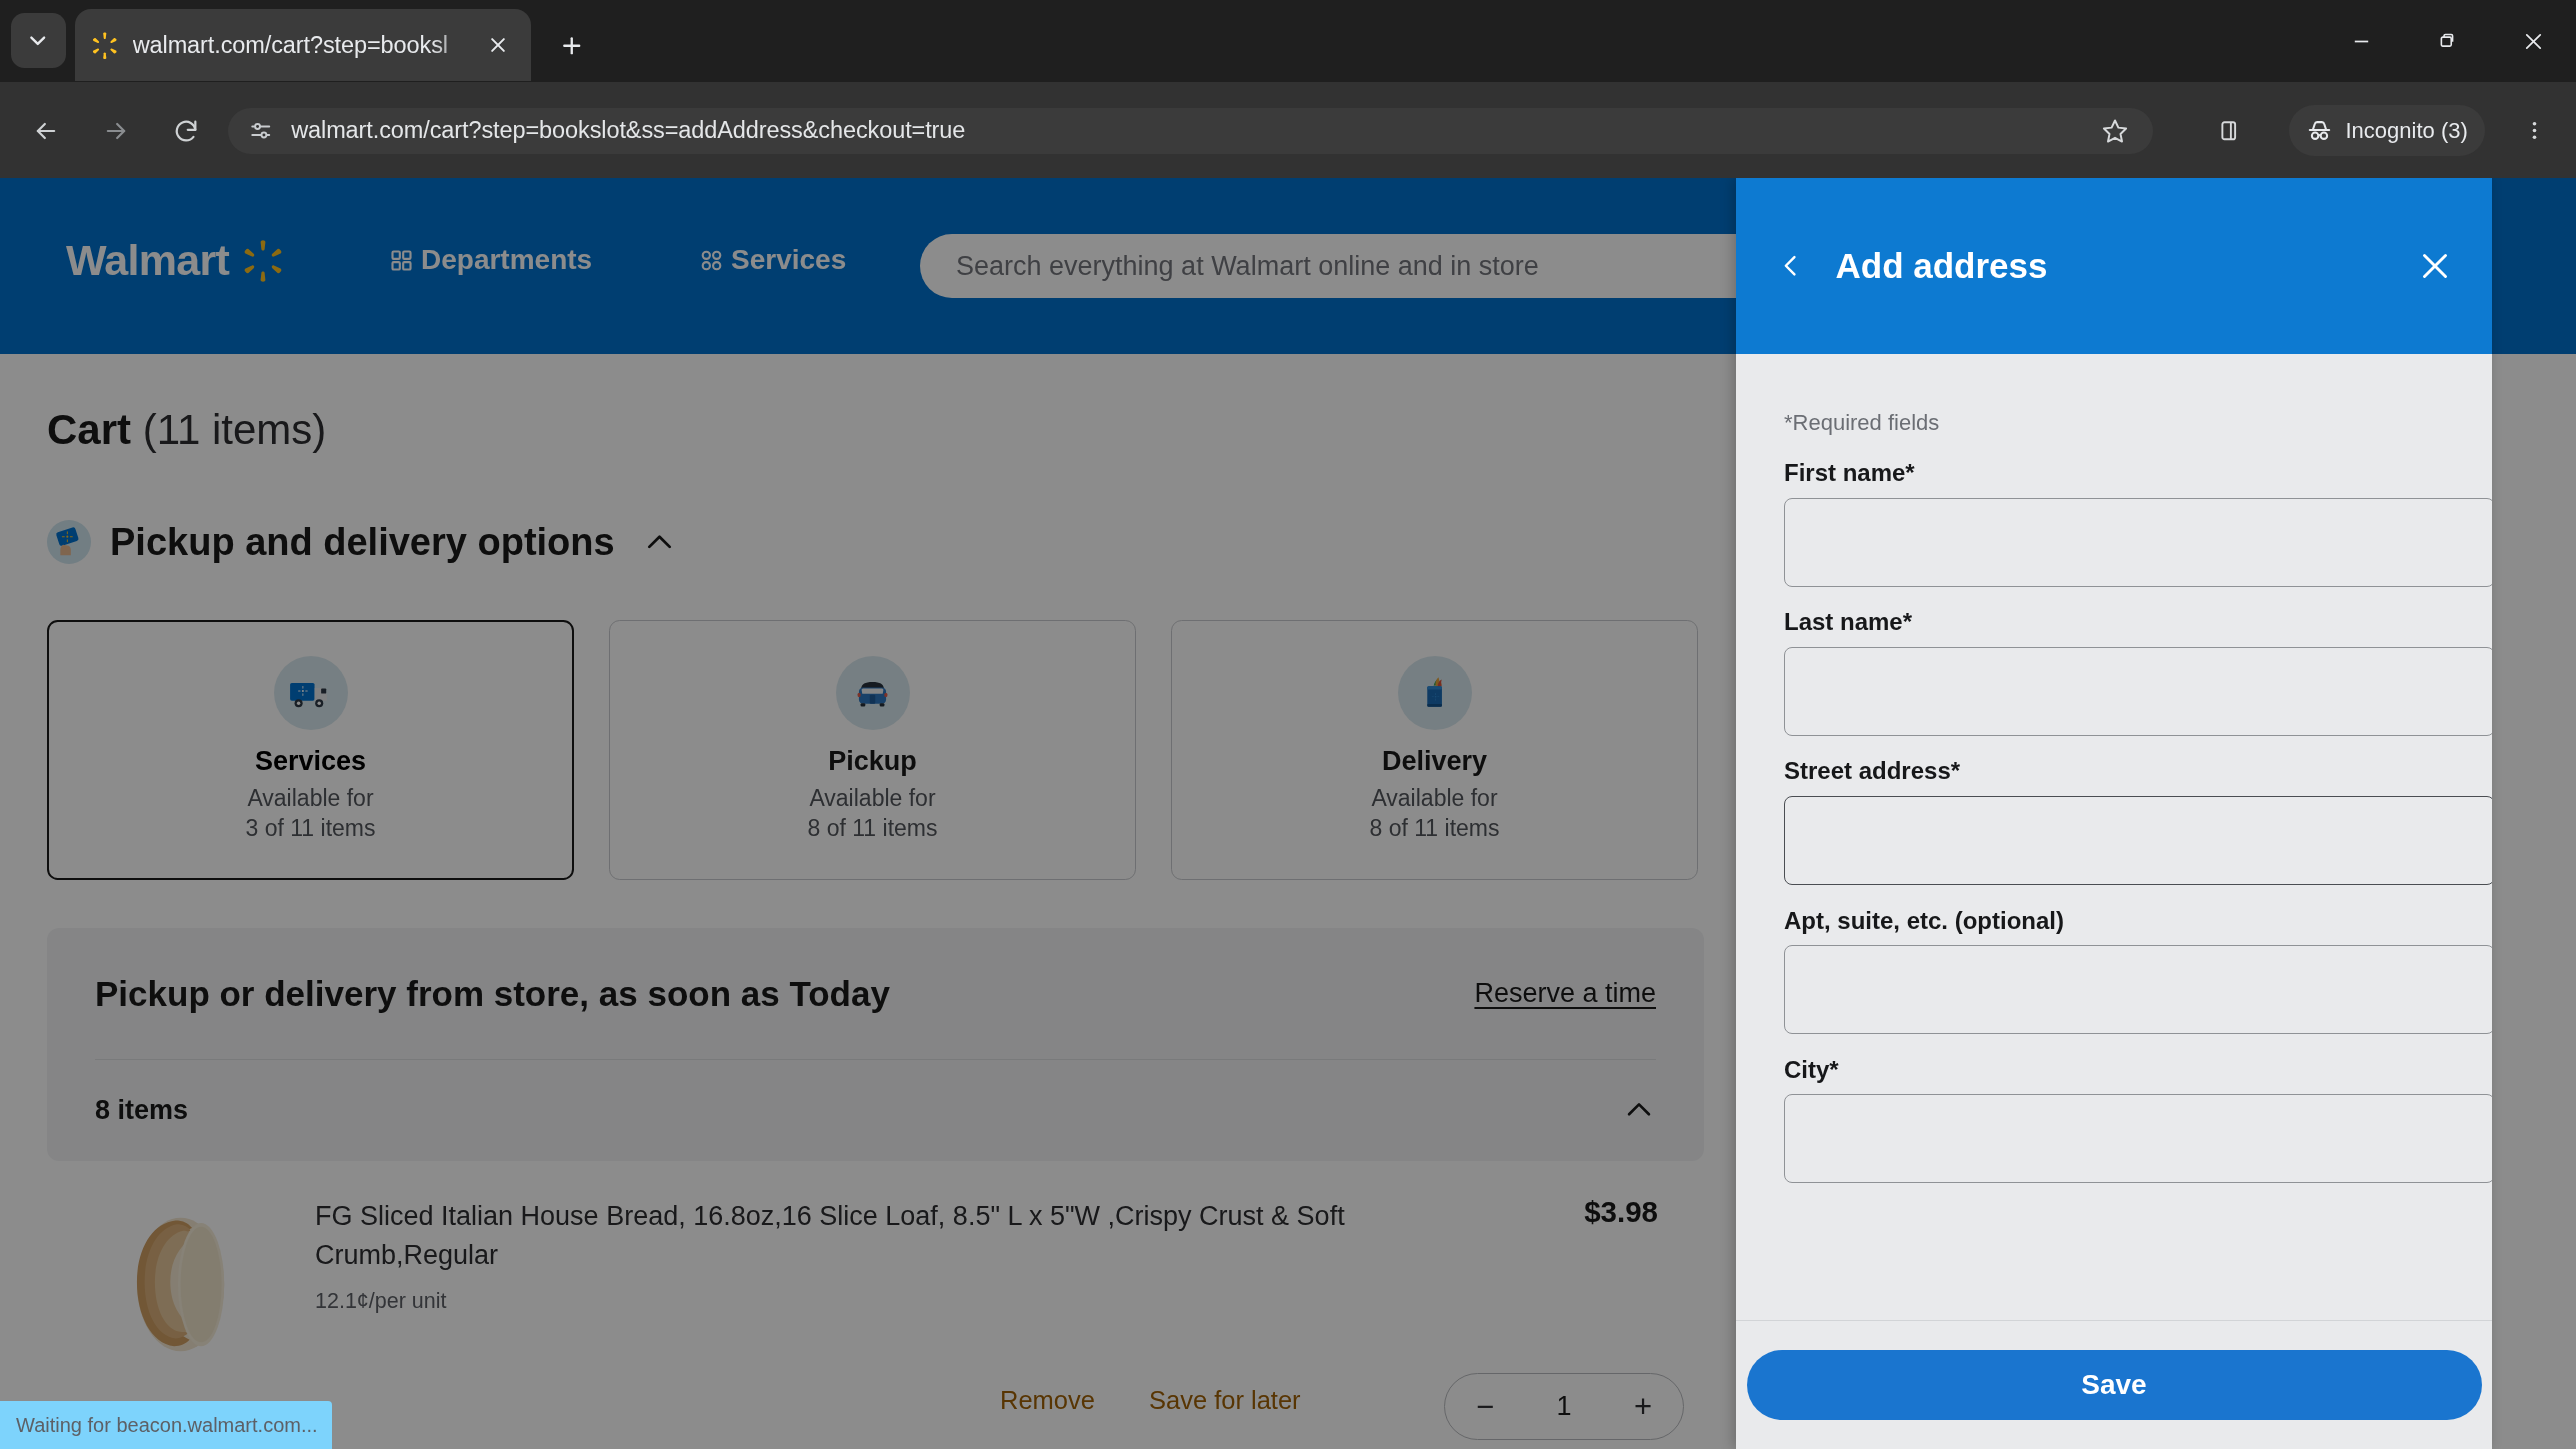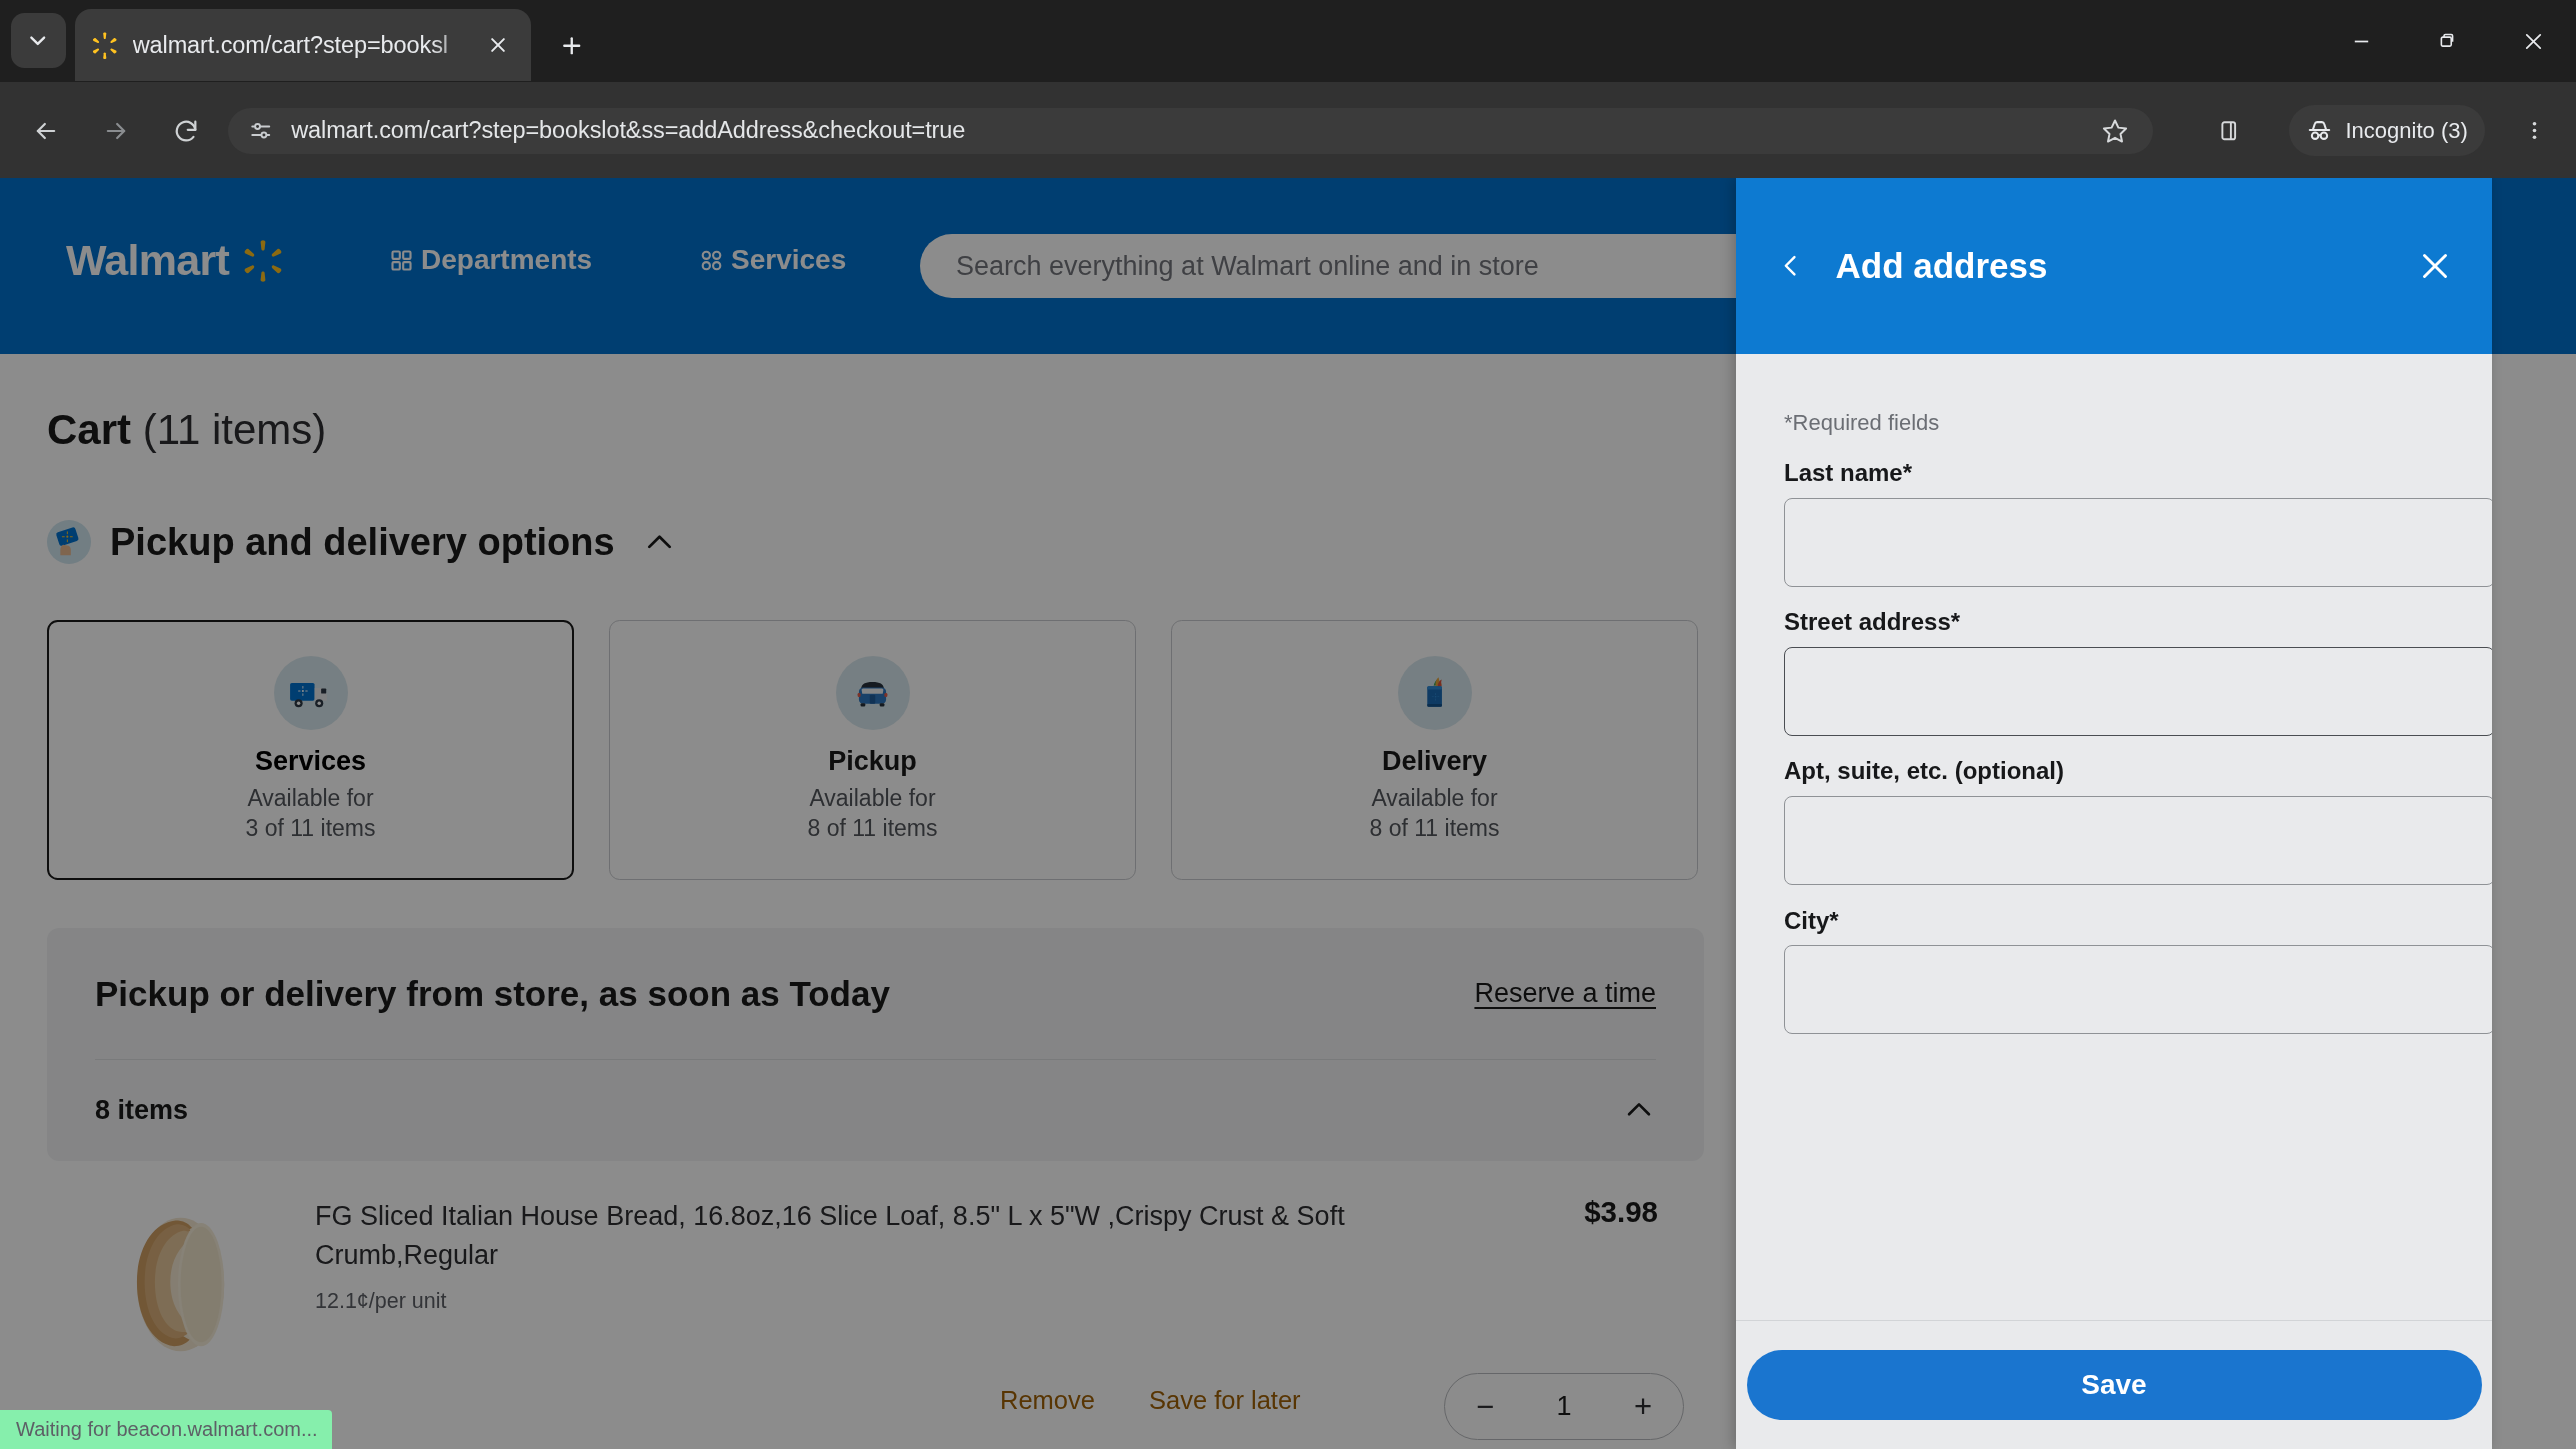--- a/index.html
+++ b/index.html
@@ -162,22 +162,22 @@
     align-items:center; gap: 54px; }
   .prod-act { font-size: 25.5px; color:#a16207; }
   #qty-stepper { position:absolute; left: 1397px; top: 195px; width: 240px; height: 67px;
     border: 1.3px solid #b9bbbf; border-radius: 35px; display:flex; align-items:center;
     justify-content: space-between; padding: 0 31px; background:#fff; }
   #qty-stepper .sym { font-size: 31px; color:#2e2f32; }
   #qty-stepper .val { font-size: 27px; color:#1a1a1a; }
 
   
   #status-bubble {
-    position:absolute; left: 0; bottom: 0; height: 39px; padding: 0 14.8px 0 16px;
-    background: #86efac; display:flex; align-items:center; z-index: 40;
+    position:absolute; left: 0; bottom: 0; height: 48px; padding: 0 14.8px 0 16px;
+    background: #7dd3fc; display:flex; align-items:center; z-index: 40;
     border-top-right-radius: 4px;
   }
   #status-bubble span { font-size: 20px; color:#5d6066; white-space: nowrap; }
 
   
   #scrim { position:absolute; inset:0; background: rgba(0,0,0,0.45); z-index: 30; }
 
   
   #drawer {
     position: absolute; left: 1736px; top: 0; width: 756px; height: 1271px;
@@ -550,20 +550,24 @@
           <svg width="36" height="36" viewBox="0 0 24 24" fill="none" stroke="currentColor" stroke-width="1.9" stroke-linecap="round">
             <line x1="5" y1="5" x2="19" y2="19"></line>
               <line x1="19" y1="5" x2="5" y2="19"></line>
           </svg>
         </span>
       </div>
 
       <div id="drawer-body">
         <div id="required-note">*Required fields</div>
 
+        <div class="field">
+          <div class="field-label">First name*</div>
+          <input class="field-input" type="text" value="" placeholder="" style="">
+        </div>
 
         <div class="field">
           <div class="field-label">Last name*</div>
           <input class="field-input" type="text" value="" placeholder="" style="">
         </div>
 
         <div class="field">
           <div class="field-label">Street address*</div>
           <input class="field-input strong" type="text" value="" placeholder="" style="">
         </div>

